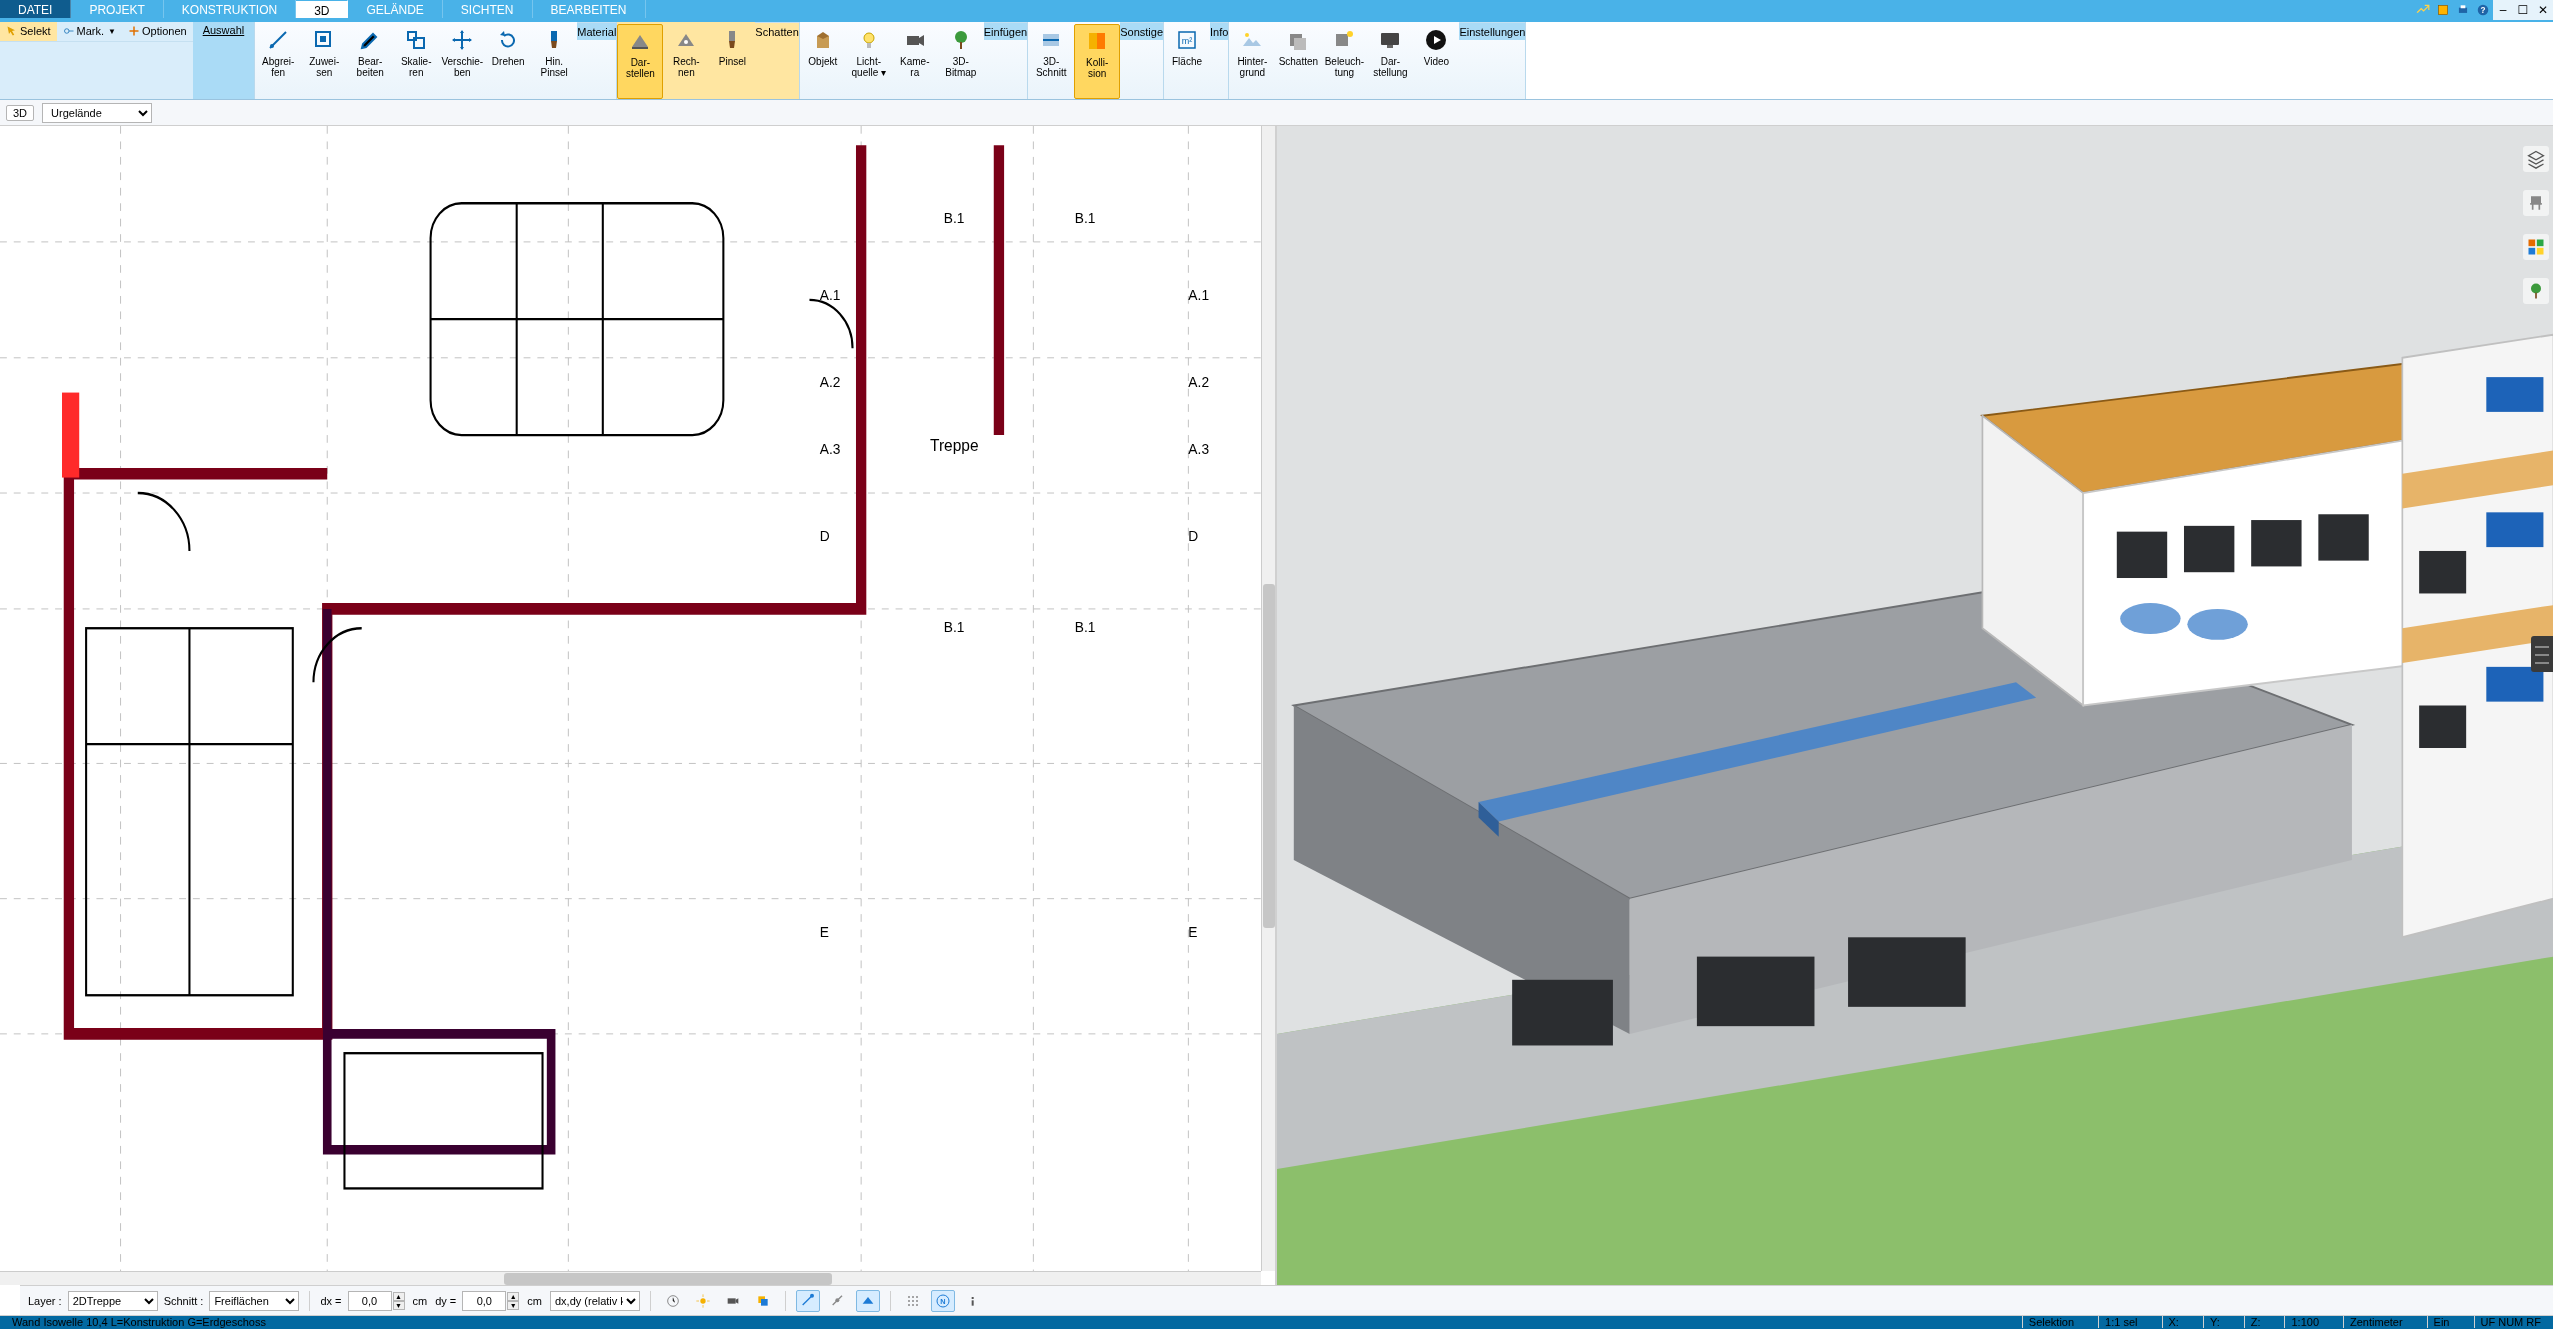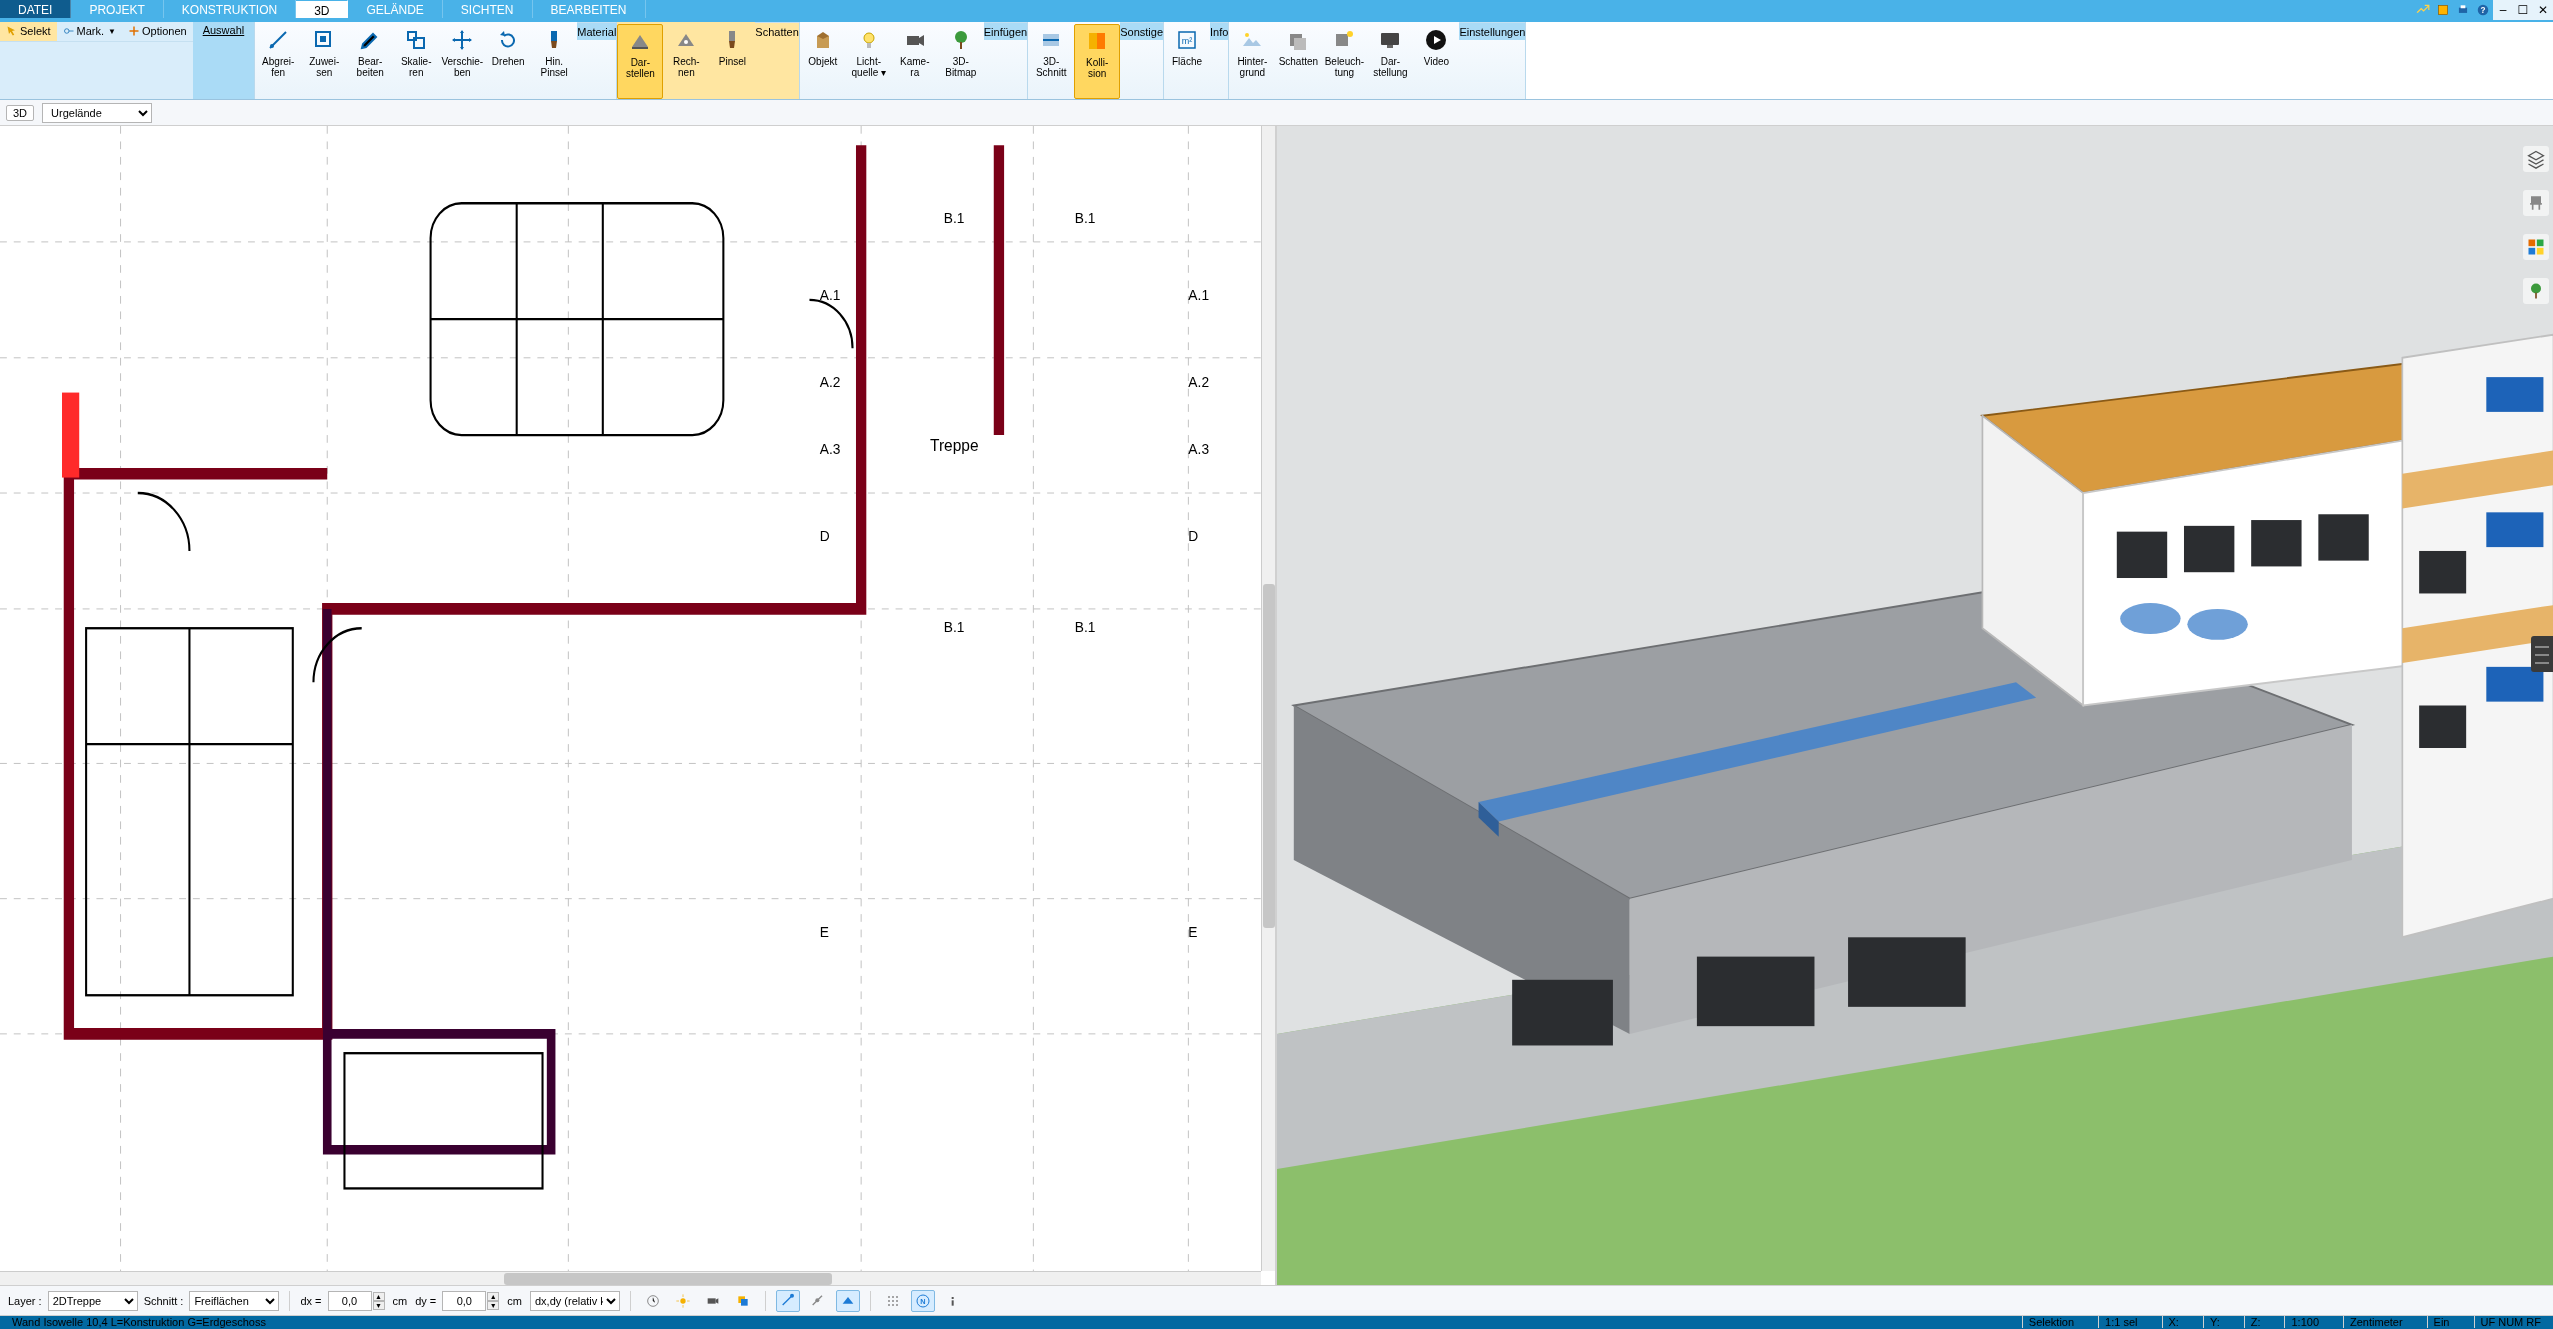--- a/index.html
+++ b/index.html
@@ -58,21 +58,21 @@
 
   .right-tools { position:absolute; right:4px; top:20px; display:flex; flex-direction:column; gap:18px; }
   .right-tools span { width:26px; height:26px; display:flex; align-items:center; justify-content:center; background:rgba(255,255,255,.6); border-radius:3px; cursor:pointer; }
   .right-tools svg{ width:20px; height:20px; }
   .right-handle { position:absolute; right:0; top:44%; width:22px; height:36px; background:#3a3a3a; border-radius:3px 0 0 3px; }
   .right-handle::before,.right-handle::after{content:"";position:absolute;left:4px;right:4px;height:2px;background:#888;}
   .right-handle::before{top:10px;} .right-handle::after{top:18px;}
   .right-handle .l3{position:absolute;left:4px;right:4px;height:2px;background:#888;top:26px;}
 
   
-  .bottombar { height:30px; display:flex; align-items:center; gap:6px; padding:0 8px; border-top:1px solid #cfcfcf; background:#f5f7fa; font-size:11px; }
+  .bottombar { height:30px; display:flex; align-items:center; gap:6px; padding:0 8px; border-top:1px solid #cfcfcf; background:#f5f7fa; font-size:11px;margin-left:20px; }
   .bottombar label{font-size:11px;}
   .bottombar select,.bottombar input{font-size:11px; height:20px; border:1px solid #b5b5b5; background:#fff;}
   .bottombar input.num{ width:44px; text-align:center;}
   .bottombar .unit{padding:0 2px;}
   .bottombar .sep{ width:1px; height:20px; background:#cfcfcf; margin:0 4px;}
   .bottombar .iconbtn{ width:24px; height:22px; display:flex; align-items:center; justify-content:center; border:1px solid transparent; border-radius:2px; cursor:pointer;}
   .bottombar .iconbtn.active{ background:#d6ecff; border-color:#7fb9e3;}
   .bottombar .iconbtn svg{width:16px;height:16px;}
   .spin{display:inline-flex;align-items:center;}
   .spin .nbtn{display:flex;flex-direction:column;margin-left:1px;}

